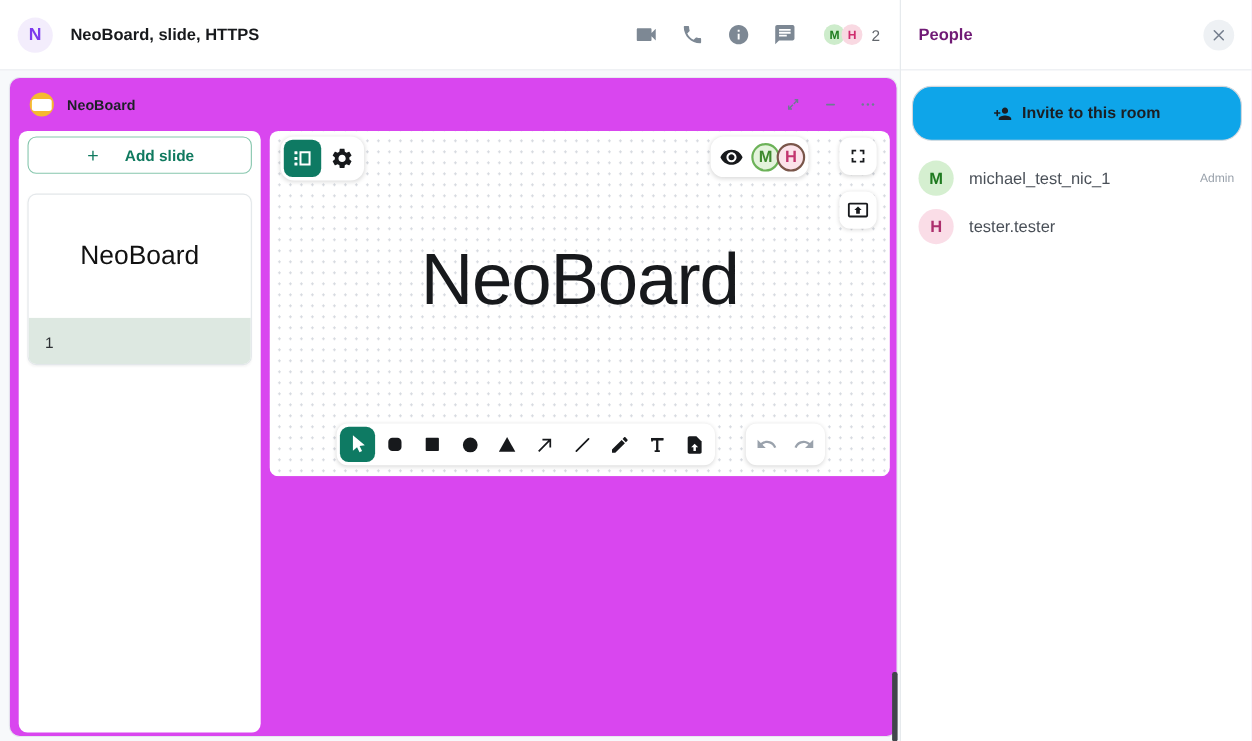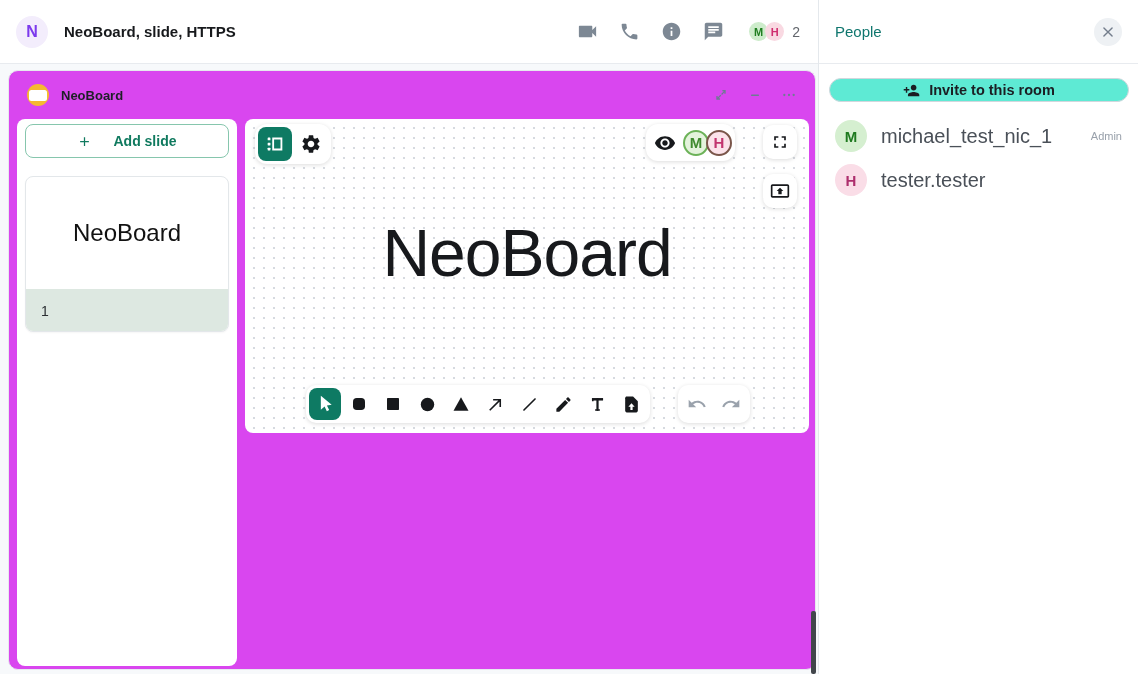--- a/index.html
+++ b/index.html
@@ -15,29 +15,29 @@
   .tb-icon { width:24px; height:24px; color:#7d8894; display:flex; align-items:center; justify-content:center; cursor:pointer; }
   .face-pile { display:flex; align-items:center; margin-left:6px; }
   .mini-av { width:19px; height:19px; border-radius:50%; font-size:11px; font-weight:700; display:flex; align-items:center; justify-content:center; }
   .mini-av.m { background:#cdeccb; color:#1e7d1f; }
   .mini-av.h { background:#f9d9e2; color:#cf2d6e; margin-left:-3px; }
   .member-count { font-size:14px; color:#62666c; margin-left:8px; }
 
   
   .people-panel { position:absolute; left:818px; top:0; width:320px; height:674px; background:#fff; border-left:1px solid #e4e8ec; z-index:6; }
   .people-header { height:64px; display:flex; align-items:center; justify-content:space-between; padding:0 16px; border-bottom:1px solid #e8ebef; }
-  .people-title { font-size:15px; color:#0f766e; font-weight:400; }
+  .people-title { font-size:15px; color:#701a75; font-weight:700; }
   .close-btn { width:28px; height:28px; border-radius:50%; background:#eef1f4; display:flex; align-items:center; justify-content:center; color:#737d8c; cursor:pointer; border:none; }
-  .invite-btn { margin:14px 10px 0 10px; width:300px; height:24px; border-radius:18px; border:1px solid #d2d7dd; background:#5eead4; display:flex; align-items:center; justify-content:center; gap:9px; font-size:14.5px; font-weight:700; color:#1b1e23; cursor:pointer; font-family:inherit; }
+  .invite-btn { margin:14px 10px 0 10px; width:300px; height:50px; border-radius:18px; border:1px solid #d2d7dd; background:#0ea5e9; display:flex; align-items:center; justify-content:center; gap:9px; font-size:14.5px; font-weight:700; color:#1b1e23; cursor:pointer; font-family:inherit; }
   .member-list { margin-top:12px; }
   .member-row { height:44px; display:flex; align-items:center; padding:0 16px; cursor:pointer; }
   .member-av { width:32px; height:32px; border-radius:50%; font-size:15px; font-weight:700; display:flex; align-items:center; justify-content:center; flex:0 0 auto; }
   .member-av.m { background:#d5efd0; color:#1e7a1f; }
   .member-av.h { background:#fadde7; color:#ad2f6d; }
-  .member-name { font-size:20px; color:#4a5058; margin-left:14px; }
+  .member-name { font-size:15px; color:#4a5058; margin-left:14px; }
   .member-role { margin-left:auto; font-size:11px; color:#99a1ab; }
 
   
   .main-area { position:absolute; left:0; top:64px; width:818px; height:610px; background:#f7f9fb; }
   .widget-card { position:absolute; left:8px; top:6px; width:808px; height:600px; background:#d946ef; border-radius:10px; border:1px solid #e6eaee; }
   .widget-header { height:48px; display:flex; align-items:center; padding:0 18px; }
   .widget-icon { width:22px; height:22px; border-radius:50%; background:#f5b930; position:relative; overflow:hidden; }
   .widget-icon::after { content:""; position:absolute; left:2px; top:6px; width:18px; height:11px; background:#fff; border-radius:2.5px; }
   .widget-title { font-size:13px; font-weight:700; margin-left:12px; color:#1d2026; }
   .widget-header-btns { margin-left:auto; display:flex; align-items:center; gap:18px; }

